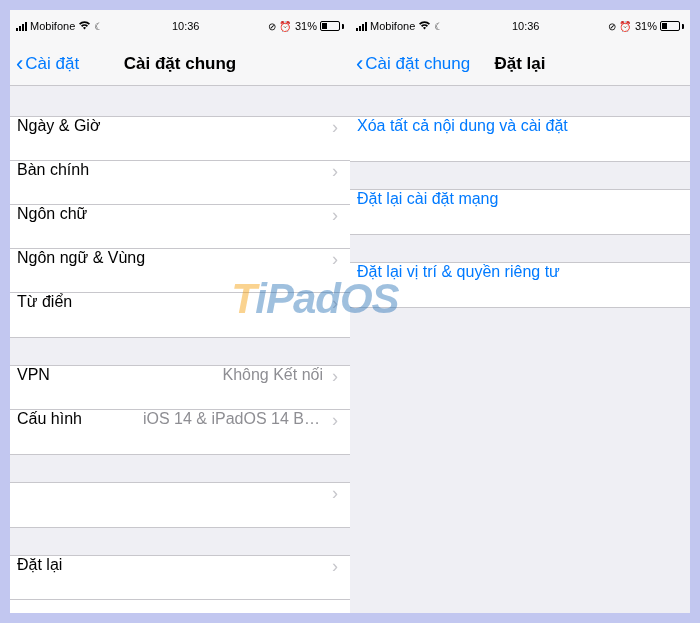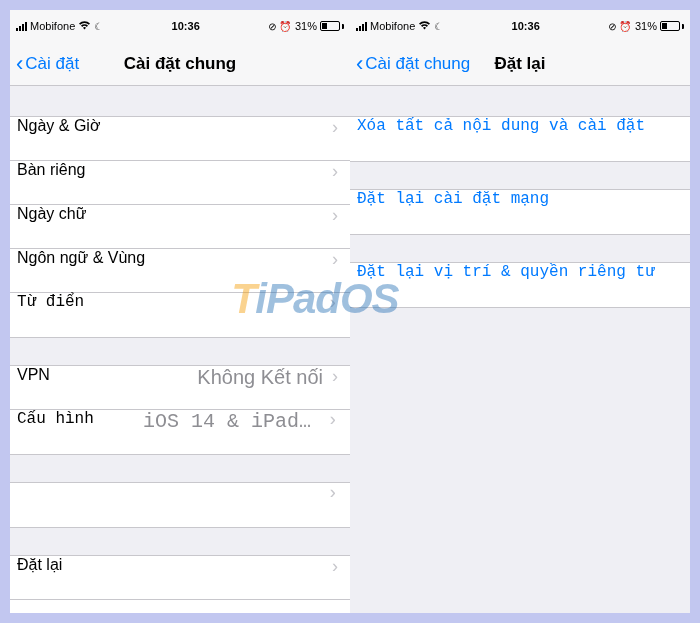--- a/index.html
+++ b/index.html
@@ -24,21 +24,21 @@
     height: 20px;
     background: #f7f7f8;
     display: flex;
     align-items: center;
     justify-content: space-between;
     padding: 16px 6px;
     font-size: 11px;
     color: #000;
   }
   .status-left, .status-right { display: flex; align-items: center; gap: 3px; }
-  .status-center { font-weight: 700; }
+  .status-center { font-weight: 400; }
   .signal-bars { display:inline-flex; align-items:flex-end; gap:1px; }
   .signal-bars span { width:2px; background:#000; display:inline-block; }
   .signal-bars span:nth-child(1){height:3px;}
   .signal-bars span:nth-child(2){height:5px;}
   .signal-bars span:nth-child(3){height:7px;}
   .signal-bars span:nth-child(4){height:9px;}
   .wifi { font-size:11px; }
   .battery { display:inline-flex; align-items:center; gap:2px;}
   .batt-body { width:20px; height:10px; border:1px solid #000; border-radius:2px; position:relative; }
   .batt-fill { position:absolute; left:1px; top:1px; bottom:1px; width:30%; background:#000; }
@@ -80,22 +80,22 @@
     min-height: 44px;
     display:flex;
     align-items:flex-start;
     padding: 0 7px;
     border-bottom: 1px solid #c8c7cc;
     font-size: 16px;
     color:#000;
     background:#fff;
     position:relative;
   }
-  .row:last-child { border-bottom:none;font-family:Liberation Mono, monospace; }
-  .row .value { margin-left:auto; color:#8e8e93; font-size:20px; padding-right: 12px; text-align:right; max-width: 200px; white-space:nowrap; overflow:hidden; text-overflow:ellipsis; }
+  .row:last-child { border-bottom:none; }
+  .row .value { margin-left:auto; color:#8e8e93; font-size:16px; padding-right: 12px; text-align:right; max-width: 200px; white-space:nowrap; overflow:hidden; text-overflow:ellipsis; }
   .row .chev {
     position:absolute;
     right:12px;
     color:#c7c7cc;
     font-size: 18px;
     font-weight:300;
   }
   .row.has-chev .value { padding-right: 20px; }
   .row.link { color:#007aff; }
   
@@ -160,25 +160,25 @@
     <div class="nav-title">Cài đặt chung</div>
   </div>
 
   <div class="content">
     <div class="group first">
       <div class="row has-chev">
           <span>Ngày &amp; Giờ</span>
           <span class="chev">›</span>
         </div>
       <div class="row has-chev">
-          <span>Bàn riêng</span>
-          <span class="chev">›</span>
-        </div>
-      <div class="row has-chev">
-          <span>Ngày chữ</span>
+          <span>Bàn chính</span>
+          <span class="chev">›</span>
+        </div>
+      <div class="row has-chev">
+          <span>Ngôn chữ</span>
           <span class="chev">›</span>
         </div>
       <div class="row has-chev">
           <span>Ngôn ngữ &amp; Vùng</span>
           <span class="chev">›</span>
         </div>
       <div class="row has-chev">
           <span>Từ điển</span>
           <span class="chev">›</span>
         </div>

